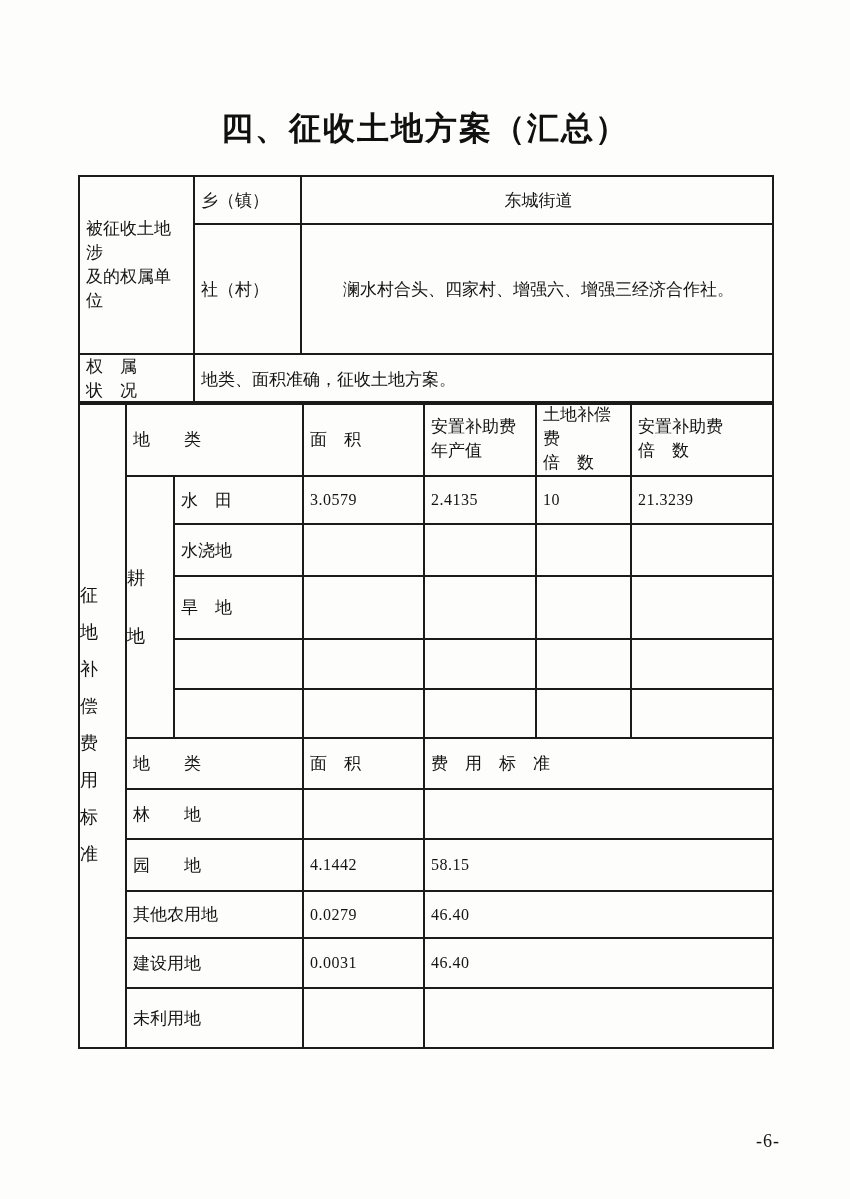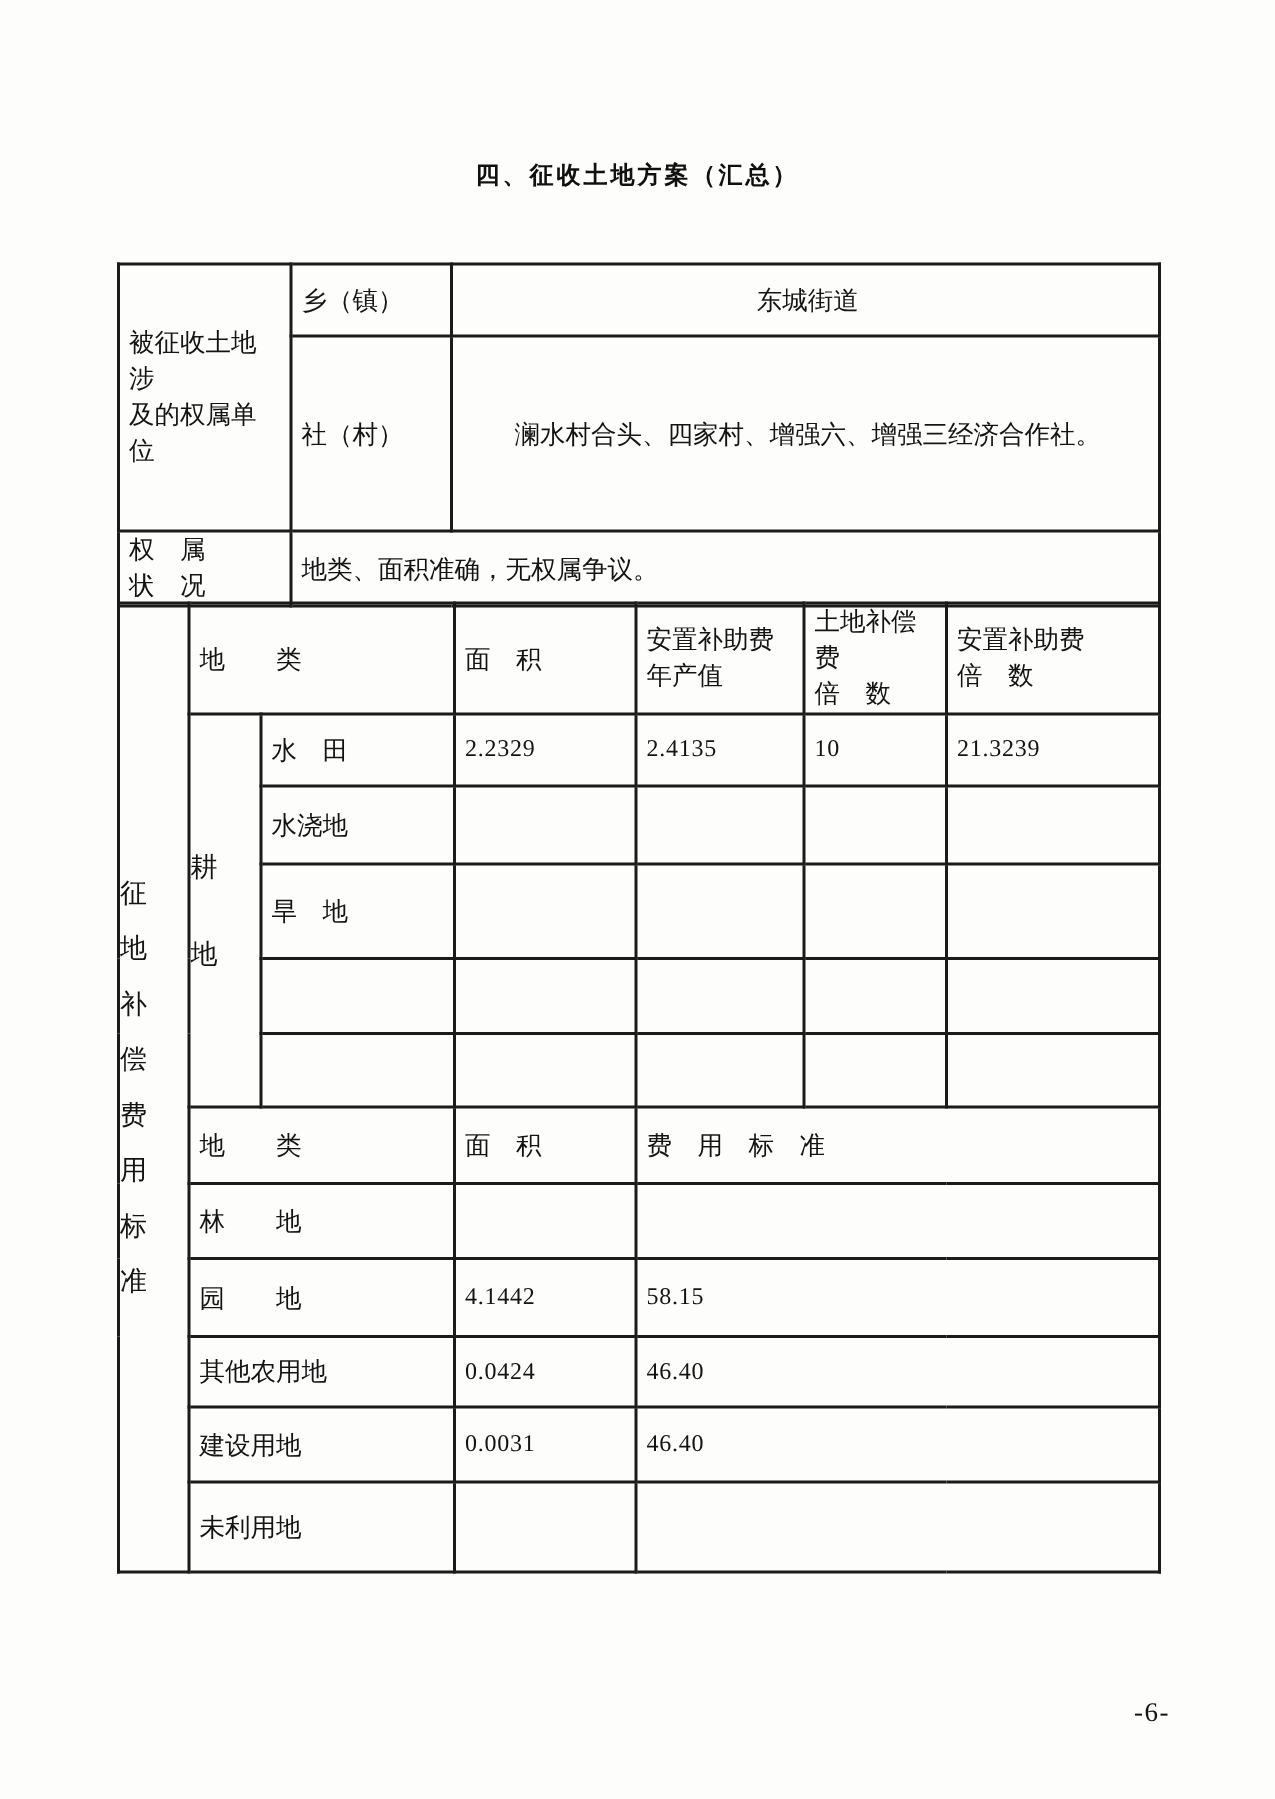--- a/index.html
+++ b/index.html
@@ -10,21 +10,21 @@
     margin:0 auto;
     background:#fdfdfc;
     font-family:"Liberation Serif","DejaVu Serif",serif;
     color:#141414;
     overflow:hidden;
   }
   .doc-title {
     position:absolute; top:107px; left:78px; width:694px;
     text-align:center;
     font-family:"Liberation Sans","DejaVu Sans",sans-serif;
-    font-weight:bold; font-size:16px; letter-spacing:2px;
+    font-weight:bold; font-size:32px; letter-spacing:2px;
     color:#101010;
   }
   .unit-note {
     position:absolute; top:146px; left:78px; width:694px;
     text-align:right; padding-right:14px;
     font-size:16px; letter-spacing:1px;
   }
   table { border-collapse:collapse; table-layout:fixed; }
   td {
     border:2px solid #1b1b1b;
@@ -63,21 +63,21 @@
       <td>乡（镇）</td>
       <td class="al">东城街道</td>
     </tr>
     <tr style="height:130px">
       <td>社（村）</td>
       <td class="al">澜水村合头、四家村、增强六、增强三经济合作社。</td>
     </tr>
     <tr style="height:50px">
       <td class="pre">权　属
 状　况</td>
-      <td colspan="2">地类、面积准确，无权属争议。</td>
+      <td colspan="2">地类、面积准确，征收土地方案。</td>
     </tr>
   </tbody>
     </table>
 
   <table class="tableB">
     <colgroup>
       <col style="width:47px">
         <col style="width:48px">
         <col style="width:129px">
       <col style="width:121px">
@@ -101,21 +101,21 @@
 年产值</td>
       <td class="pre">土地补偿费
 倍　数</td>
       <td class="pre">安置补助费
 倍　数</td>
     </tr>
     <tr style="height:48px">
       <td rowspan="5" class="v-crop">耕
 地</td>
       <td>水　田</td>
-      <td class="num">2.2329</td>
+      <td class="num">3.0579</td>
       <td class="num">2.4135</td>
       <td class="num">10</td>
       <td class="num">21.3239</td>
     </tr>
     <tr style="height:52px">
       <td>水浇地</td>
       <td class="num"></td>
       <td class="num"></td>
       <td class="num"></td>
       <td class="num"></td>
@@ -151,21 +151,21 @@
       <td class="num"></td>
       <td colspan="3" class="num"></td>
     </tr>
     <tr style="height:52px">
       <td colspan="2">园　　地</td>
       <td class="num">4.1442</td>
       <td colspan="3" class="num">58.15</td>
     </tr>
     <tr style="height:47px">
       <td colspan="2">其他农用地</td>
-      <td class="num">0.0424</td>
+      <td class="num">0.0279</td>
       <td colspan="3" class="num">46.40</td>
     </tr>
     <tr style="height:50px">
       <td colspan="2">建设用地</td>
       <td class="num">0.0031</td>
       <td colspan="3" class="num">46.40</td>
     </tr>
     <tr style="height:60px">
       <td colspan="2">未利用地</td>
       <td class="num"></td>

